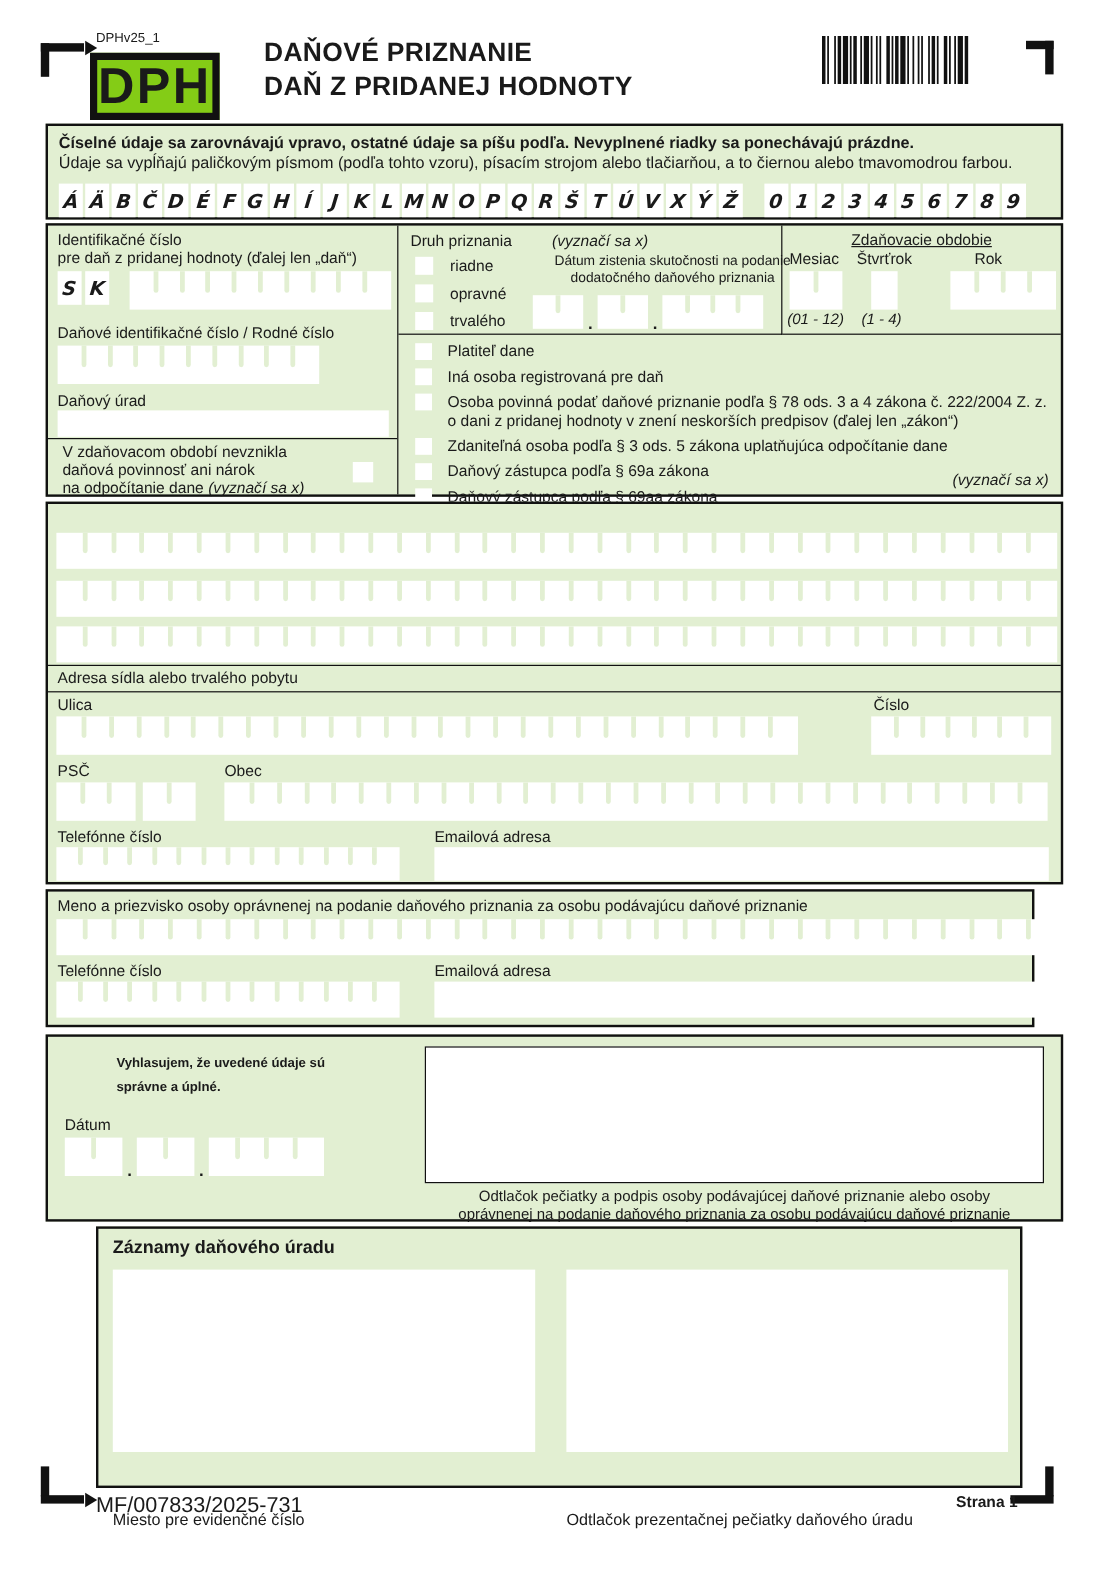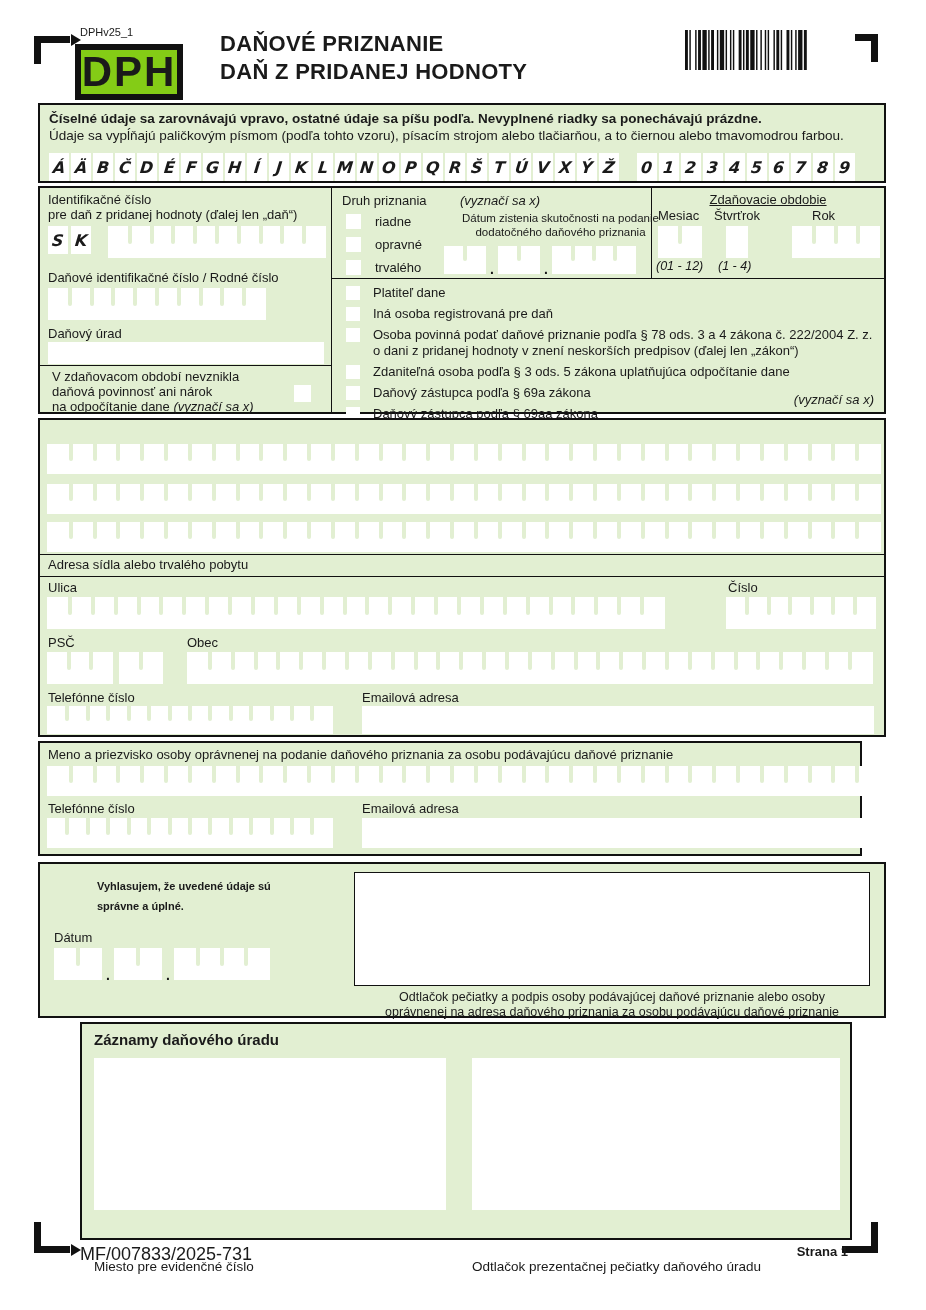--- a/index.html
+++ b/index.html
@@ -706,21 +706,21 @@
       <span class="dot">.</span>
       <div class="comb" style="width:96px;height:32px;">
           <div class="cell"></div>
           <div class="cell"></div>
           <div class="cell"></div>
           <div class="cell"></div>
         </div>
     </div>
     <div class="wbox" style="left:314px;top:8px;width:516px;height:114px;border:1px solid #111;"></div>
     <div class="pre" id="stamp-caption">Odtlačok pečiatky a podpis osoby podávajúcej daňové priznanie alebo osoby
-oprávnenej na adresa daňového priznania za osobu podávajúcu daňové priznanie</div>
+oprávnenej na podanie daňového priznania za osobu podávajúcu daňové priznanie</div>
   </div>
 
   <div class="gbox" id="recbox">
     <div class="b abs" style="left:12px;top:7px;font-size:15px;">Záznamy daňového úradu</div>
     <div class="wbox" style="left:12px;top:34px;width:352px;height:152px;"></div>
     <div class="wbox" style="left:390px;top:34px;width:368px;height:152px;"></div>
     <div class="rec-caption" style="left:12px;width:352px;">Miesto pre evidenčné číslo</div>
     <div class="rec-caption" style="left:390px;width:368px;">Odtlačok prezentačnej pečiatky daňového úradu</div>
   </div>
 

